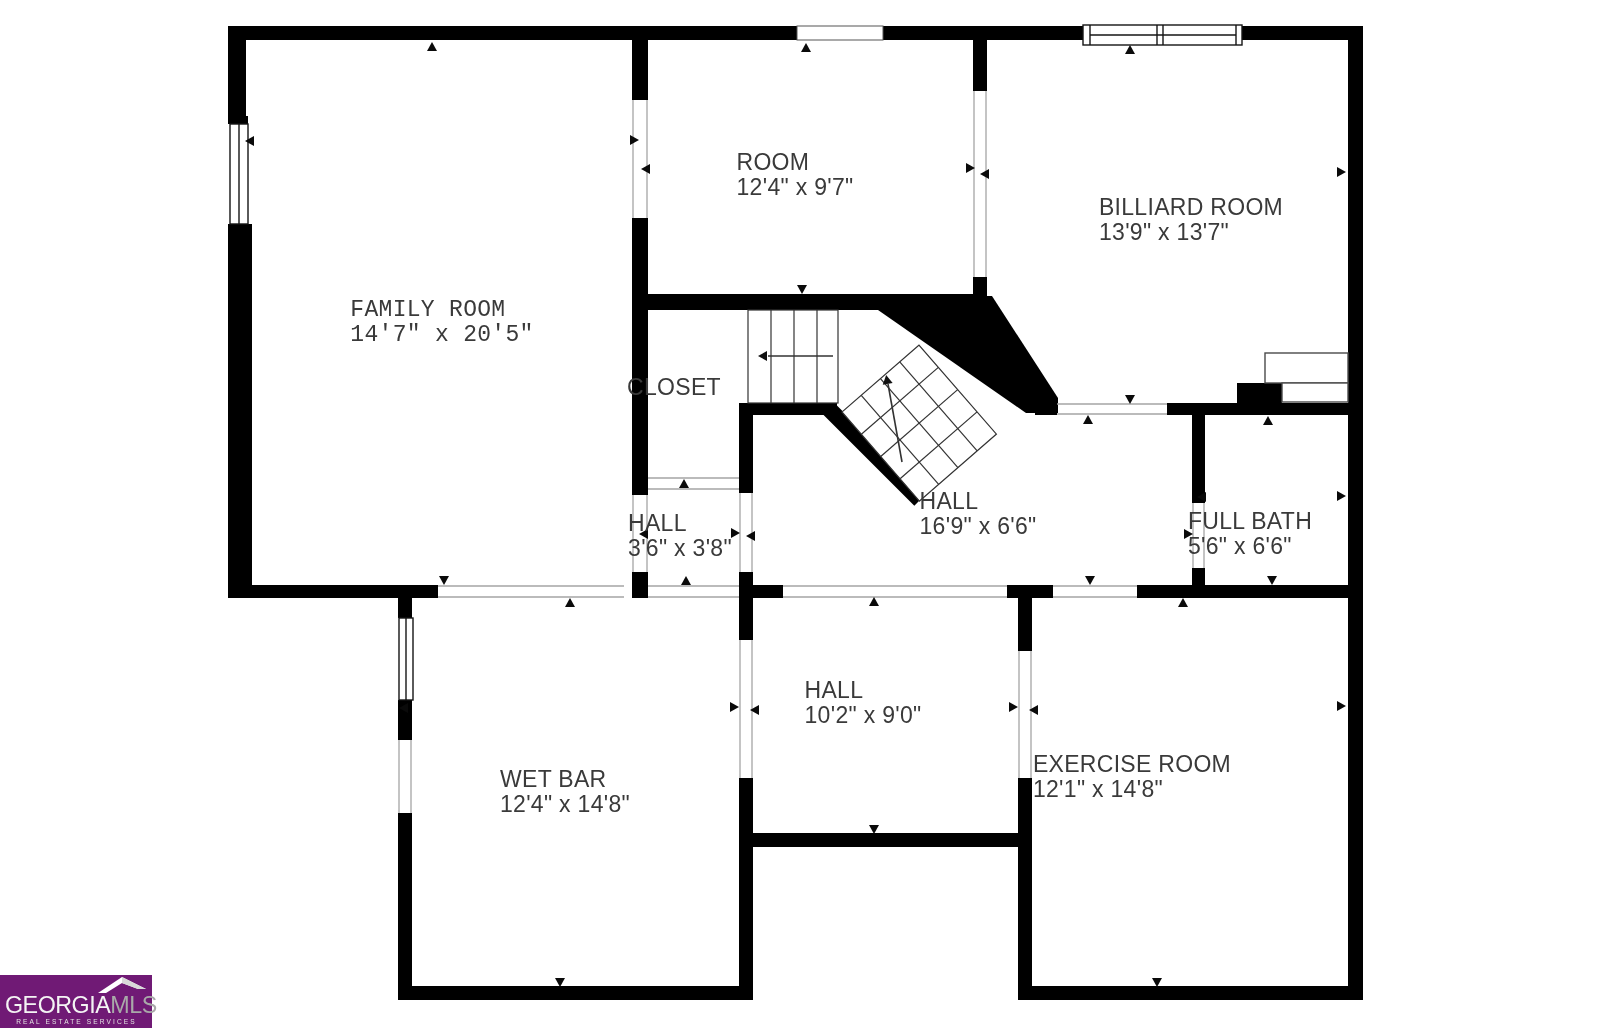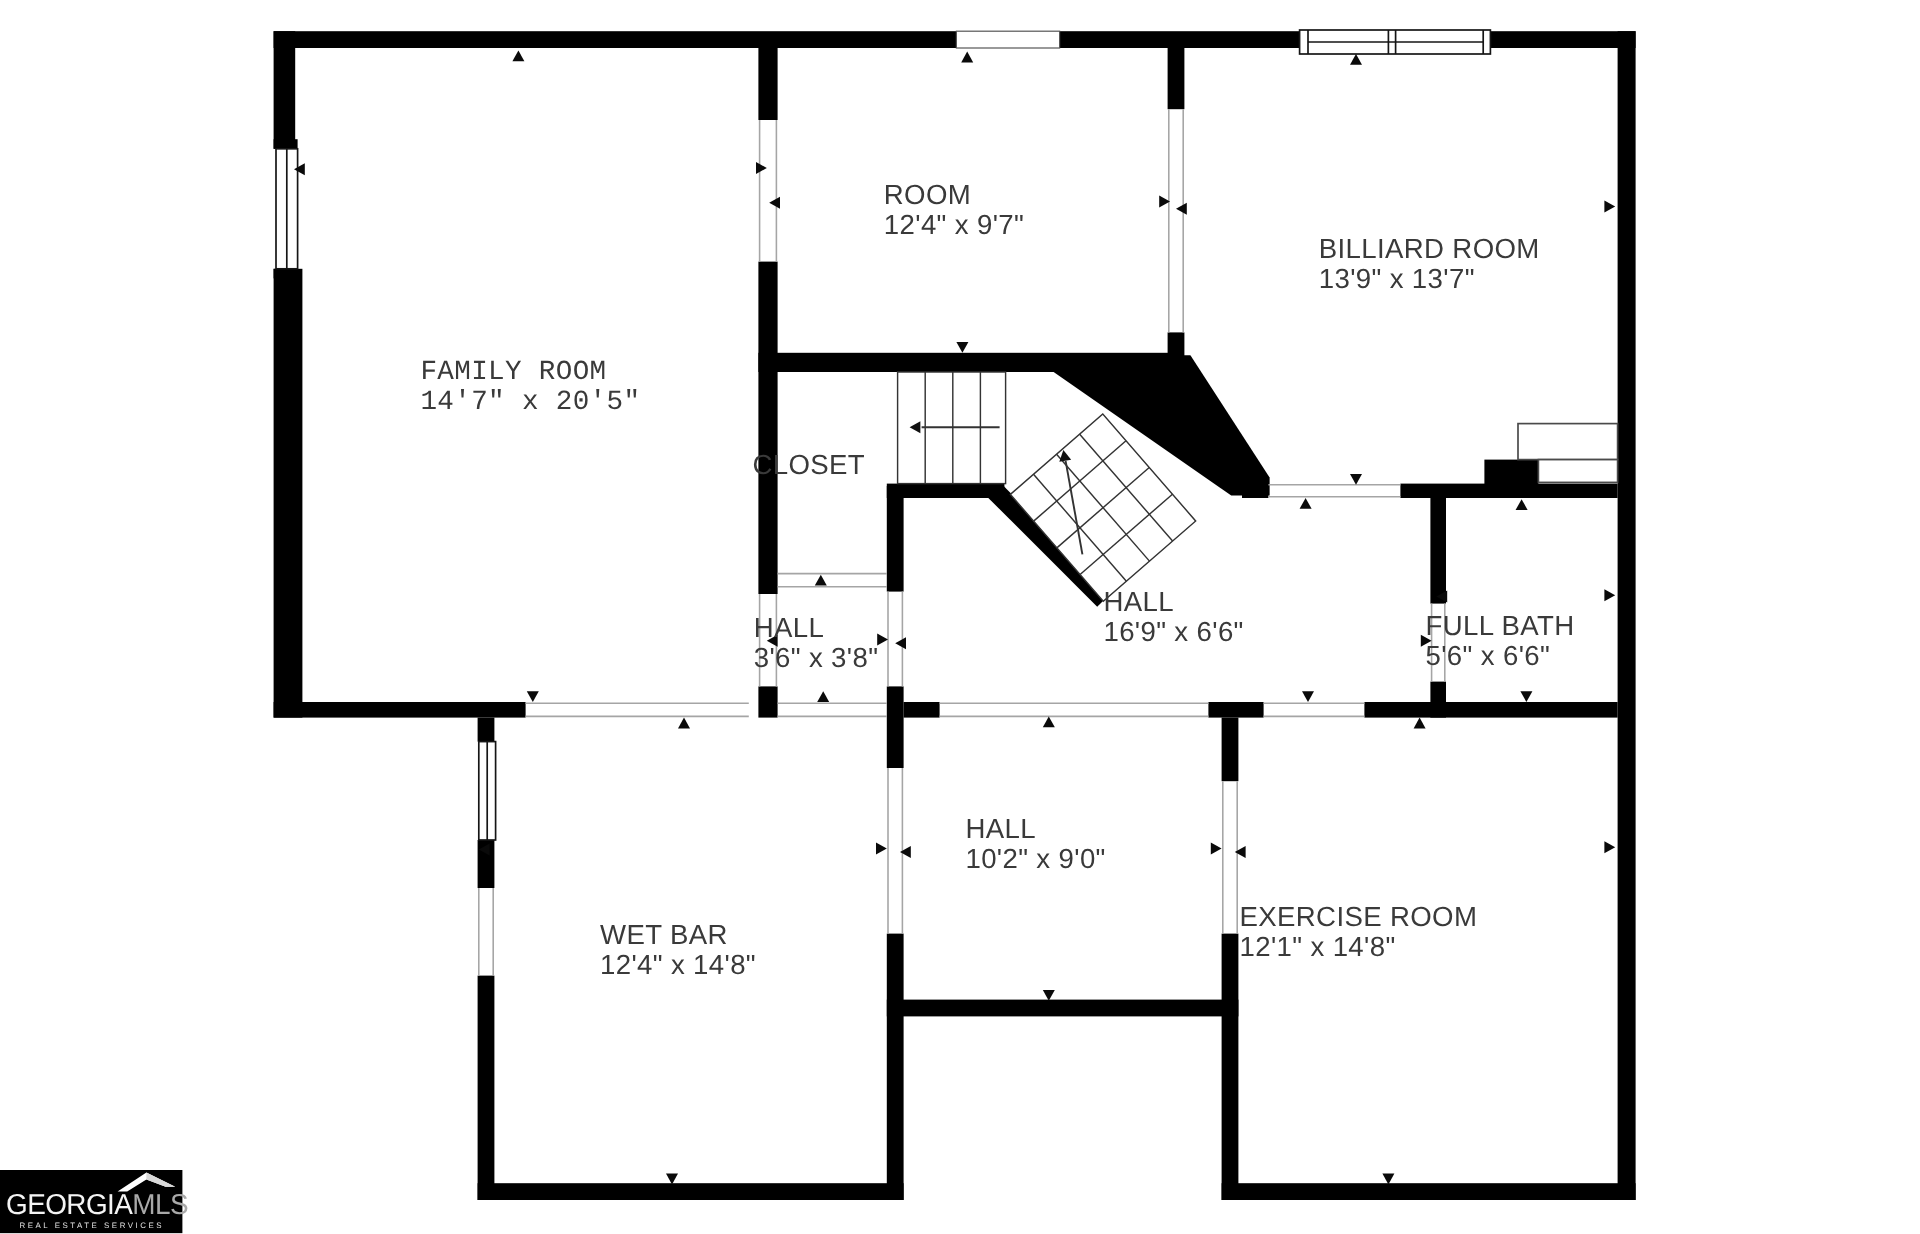--- a/index.html
+++ b/index.html
@@ -3,21 +3,21 @@
 <meta charset="utf-8">
 <style>
   html,body{margin:0;padding:0;background:#ffffff;}
   #stage{position:relative;width:1600px;height:1028px;background:#fff;overflow:hidden;
          font-family:"Liberation Sans","DejaVu Sans",sans-serif;}
   #plan-svg{position:absolute;left:0;top:0;}
   .room-label{position:absolute;transform:translateX(-50%);text-align:left;
               color:#3a3a3a;font-size:23px;line-height:25px;letter-spacing:.3px;white-space:nowrap;}
   .room-label .dims{display:block;}
   
-  #logo{position:absolute;left:0;top:975px;width:152px;height:53px;background:#000000;
+  #logo{position:absolute;left:0;top:975px;width:152px;height:53px;background:#701a75;
         display:flex;flex-direction:column;justify-content:flex-end;box-sizing:border-box;
         padding:2px 4px 3px 5px;}
   #logo .brand{position:relative;z-index:2;font-size:24px;line-height:25px;font-weight:400;
                letter-spacing:-.5px;white-space:nowrap;transform:scaleX(.97);transform-origin:left;}
   #logo .brand .primary{color:#f4f4f4;}
   #logo .brand .secondary{color:#a9a9a9;}
   #logo .tagline{font-size:6.6px;letter-spacing:2.1px;color:#e3e3e3;text-align:center;
                  margin-top:1px;white-space:nowrap;}
   #logo .roof{position:absolute;right:3px;top:1px;width:52px;height:18px;z-index:1;}
 </style>

